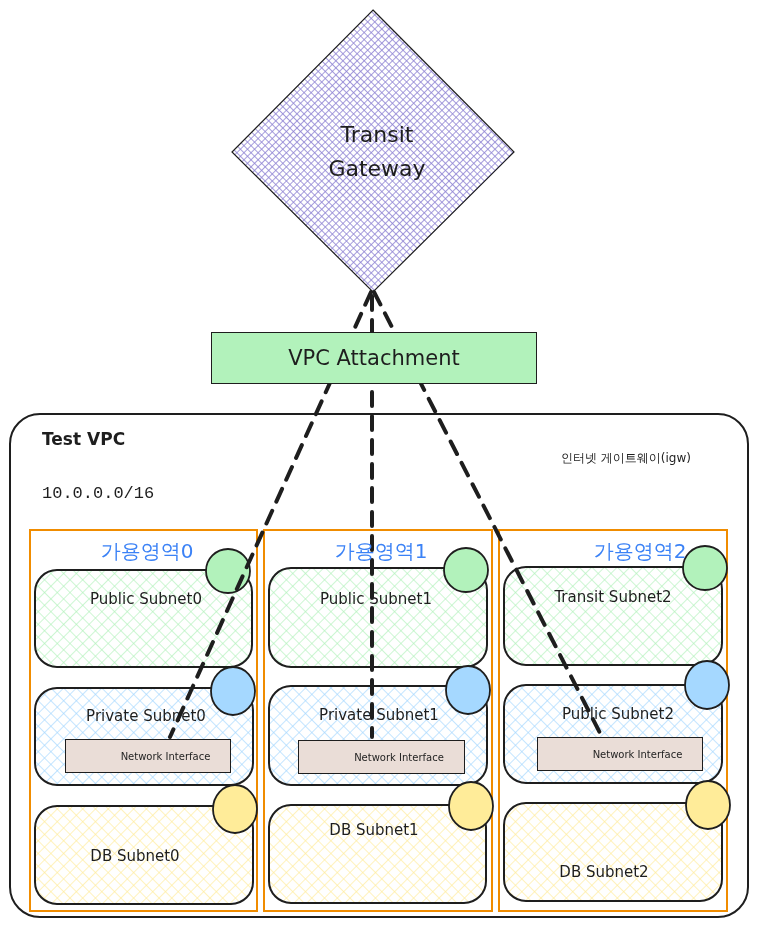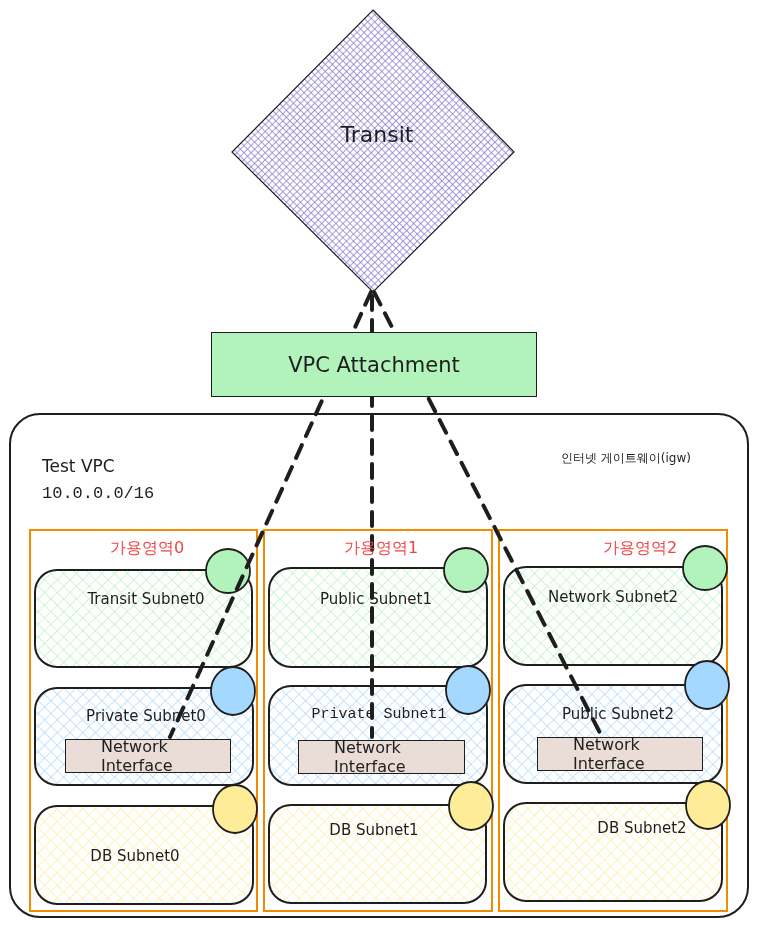--- a/index.html
+++ b/index.html
@@ -2,26 +2,26 @@
 <html><head>
 <meta charset="utf-8">
 <style>
   html, body { margin: 0; padding: 0; background: #ffffff; }
   body { width: 759px; height: 928px; position: relative; overflow: hidden;
          font-family: "DejaVu Sans", sans-serif; color: #1e1e1e; }
   svg#diagram { position: absolute; left: 0; top: 0; width: 759px; height: 928px; }
   .lbl { position: absolute; white-space: nowrap; color: #1e1e1e; padding-left: 8px; }
   .hand { font-family: "DejaVu Sans", sans-serif; }
   .center { transform: translateX(-50%); }
-  .zone-title { color: #ef4444; font-size: 16px; }
+  .zone-title { color: #3b82f6; font-size: 20px; }
   .subnet-label { font-size: 15px; }
   .eni { position: absolute; background: #eaddd7; border: 1.5px solid #1e1e1e;
-         font-size: 16px; display: flex; align-items: center; justify-content: center;
+         font-size: 10px; display: flex; align-items: center; justify-content: center;
          box-sizing: border-box; padding-left: 35px; }
-  .vpc-att { position: absolute; left: 211px; top: 332px; width: 326px; height: 65px;
+  .vpc-att { position: absolute; left: 211px; top: 332px; width: 326px; height: 52px;
              background: #b2f2bb; border: 1.5px solid #1e1e1e; box-sizing: border-box;
              display: flex; align-items: center; justify-content: center; font-size: 21px; }
 </style>
 </head>
 <body>
 
 <svg id="diagram" viewBox="0 0 759 928" xmlns="http://www.w3.org/2000/svg">
   <defs>
     <pattern id="hatch-purple" width="5" height="5" patternUnits="userSpaceOnUse" patternTransform="rotate(45)">
       <rect width="5" height="5" fill="#ffffff"></rect>
@@ -77,40 +77,41 @@
   <ellipse cx="707" cy="685" rx="22" ry="24" fill="#a5d8ff" stroke="#1e1e1e" stroke-width="1.8"></ellipse>
   <ellipse cx="708" cy="805" rx="22" ry="24" fill="#ffec99" stroke="#1e1e1e" stroke-width="1.8"></ellipse>
 
   <line x1="371" y1="292" x2="170" y2="737" stroke="#1e1e1e" stroke-width="4" stroke-dasharray="14 10" stroke-linecap="round"></line>
   <line x1="372" y1="296" x2="372" y2="737" stroke="#1e1e1e" stroke-width="4" stroke-dasharray="14 10" stroke-linecap="round"></line>
   <line x1="374" y1="292" x2="600" y2="733" stroke="#1e1e1e" stroke-width="4" stroke-dasharray="14 10" stroke-linecap="round"></line>
 </svg>
 
 <div class="lbl hand center" style="left:373px; top:118px; font-size:22px; text-align:center; line-height:34px;">
   <div>Transit</div>
+  <div>Gateway</div>
 </div>
 
 <div class="vpc-att hand">
   <span>VPC Attachment</span>
 </div>
 
-<div class="lbl hand" style="left:34px; top:456px; font-size:17px;">Test VPC</div>
+<div class="lbl hand" style="left:34px; top:429px; font-size:17px;font-weight:bold;">Test VPC</div>
 <div class="lbl hand" style="left:34px; top:484px; font-size:17px;font-family:Liberation Mono, monospace;">10.0.0.0/16</div>
 <div class="lbl hand" style="left:553px; top:450px; font-size:12px;">인터넷 게이트웨이(igw)</div>
 
 <div class="lbl hand center zone-title" style="left:143px; top:538px;">가용영역0</div>
 <div class="lbl hand center zone-title" style="left:377px; top:538px;">가용영역1</div>
 <div class="lbl hand center zone-title" style="left:611px; top:538px;margin-left:25px;">가용영역2</div>
 
-<div class="lbl hand center subnet-label" style="left:142px; top:590px;">Transit Subnet0</div>
+<div class="lbl hand center subnet-label" style="left:142px; top:590px;">Public Subnet0</div>
 <div class="lbl hand center subnet-label" style="left:142px; top:707px;">Private Subnet0</div>
 <div class="eni hand" style="left:65px; top:739px; width:166px; height:34px;">Network Interface</div>
 <div class="lbl hand center subnet-label" style="left:131px; top:821px;margin-top:26px;">DB Subnet0</div>
 
 <div class="lbl hand center subnet-label" style="left:372px; top:590px;">Public Subnet1</div>
-<div class="lbl hand center subnet-label" style="left:375px; top:706px;font-family:Liberation Mono, monospace;">Private Subnet1</div>
+<div class="lbl hand center subnet-label" style="left:375px; top:706px;">Private Subnet1</div>
 <div class="eni hand" style="left:298px; top:740px; width:167px; height:34px;">Network Interface</div>
 <div class="lbl hand center subnet-label" style="left:370px; top:821px;">DB Subnet1</div>
 
-<div class="lbl hand center subnet-label" style="left:609px; top:588px;">Network Subnet2</div>
+<div class="lbl hand center subnet-label" style="left:609px; top:588px;">Transit Subnet2</div>
 <div class="lbl hand center subnet-label" style="left:614px; top:705px;">Public Subnet2</div>
 <div class="eni hand" style="left:537px; top:737px; width:166px; height:34px;">Network Interface</div>
-<div class="lbl hand center subnet-label" style="left:600px; top:819px;margin-left:38px;">DB Subnet2</div>
+<div class="lbl hand center subnet-label" style="left:600px; top:863px;">DB Subnet2</div>
 
 </body></html>

